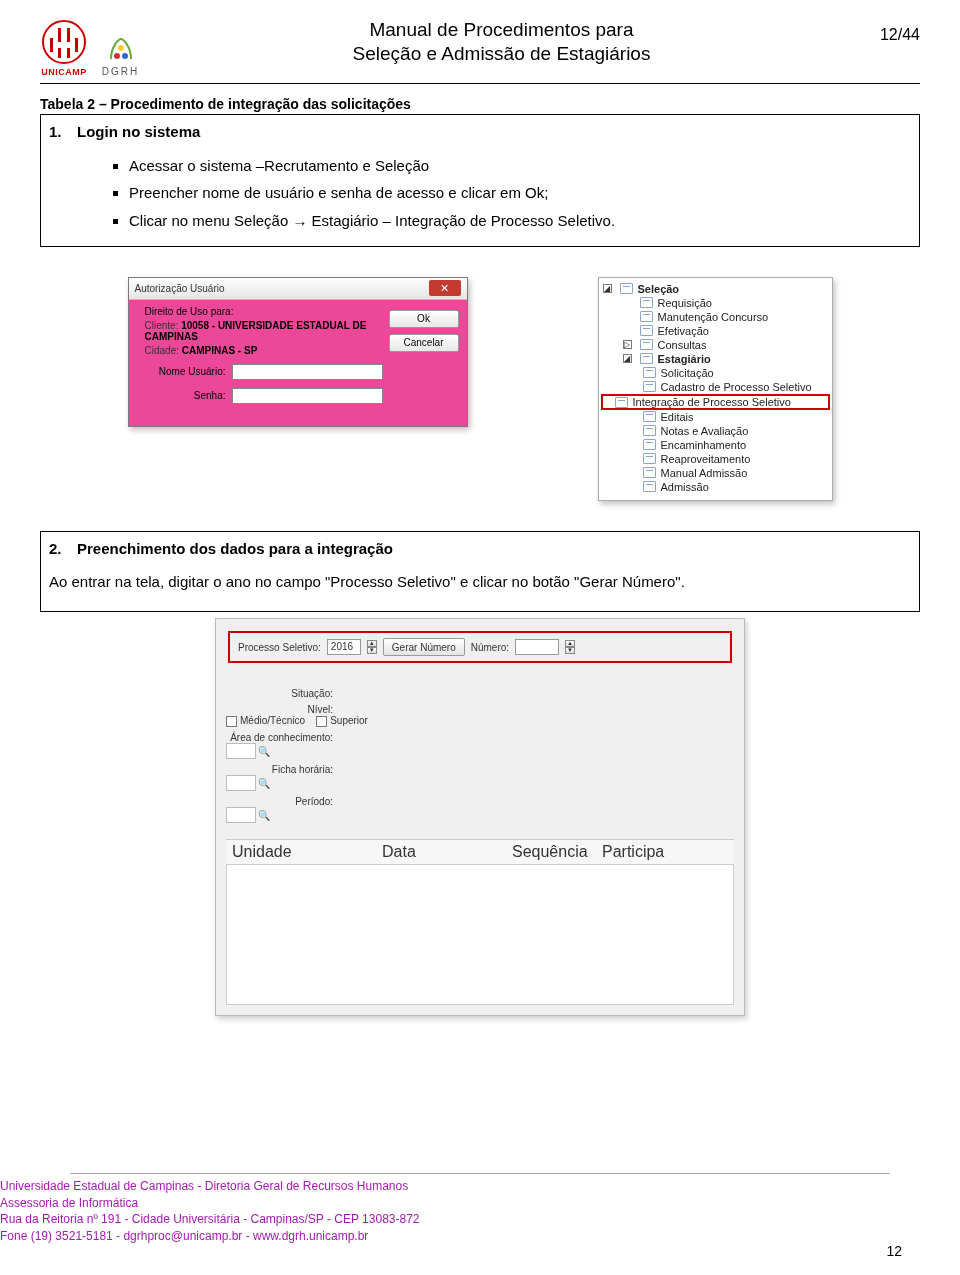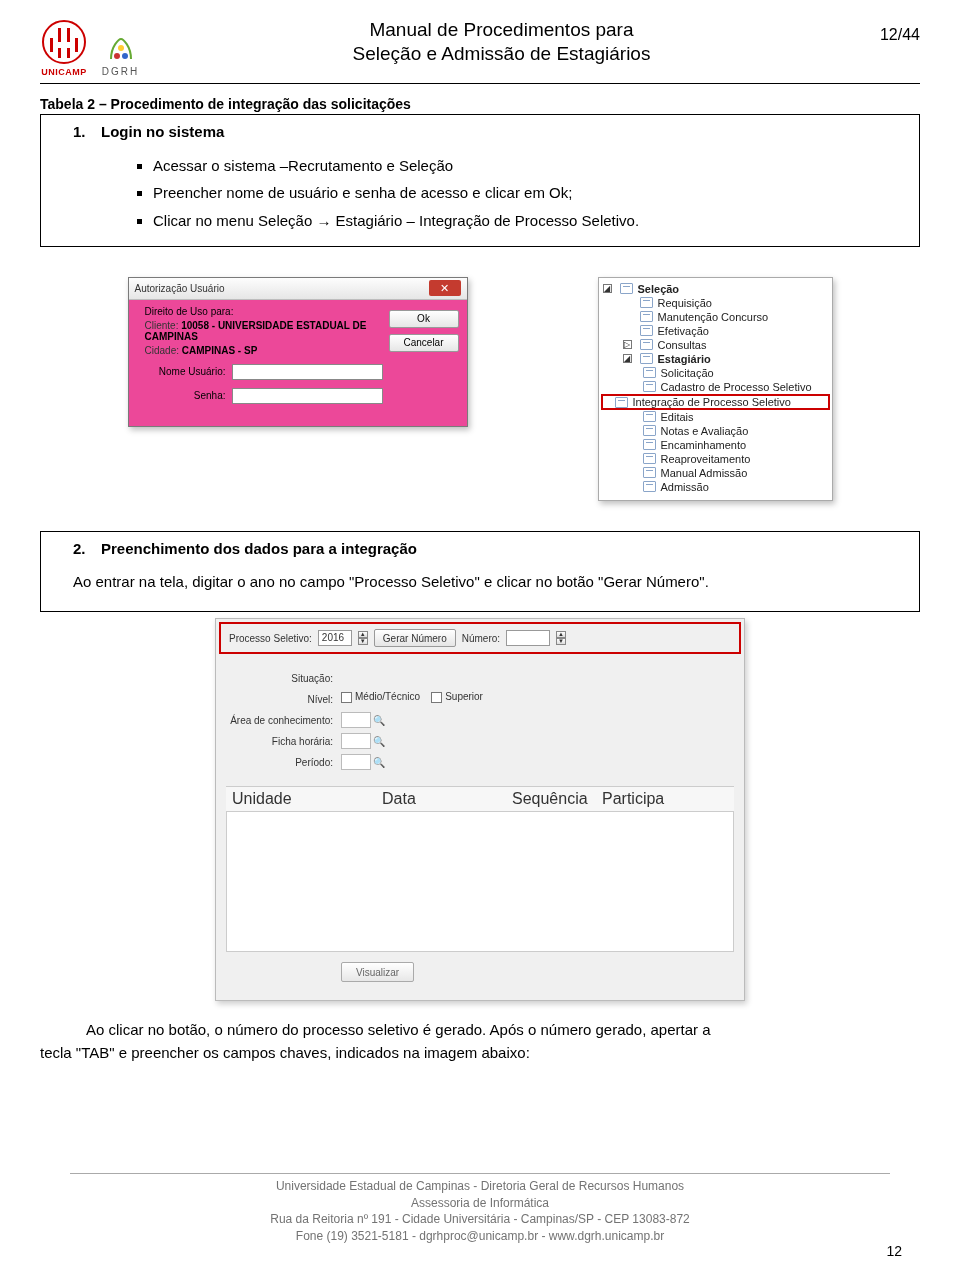--- a/index.html
+++ b/index.html
@@ -11,21 +11,21 @@
   .logo-unicamp svg { width: 100%; height: 100%; }
   .unicamp-label { font-size: 9px; text-align: center; letter-spacing: 0.5px; color: #c00; font-weight: bold; margin-top: 1px; }
   .logo-dgrh { width: 45px; height: 48px; display: flex; flex-direction: column; align-items: center; justify-content: flex-end; }
   .dgrh-iconwrap { width: 30px; height: 30px; }
   .dgrh-label { font-size: 10px; color: #555; letter-spacing: 2px; margin-top: 2px; }
   .title-block { flex: 1; text-align: center; font-size: 19px; line-height: 1.25; }
   .pagenum { font-size: 16px; width: 60px; text-align: right; padding-top: 8px; }
 
   .table2-caption { font-size: 14px; font-weight: bold; margin: 8px 0 2px 0; }
 
-  .box { border: 1px solid #000; padding: 6px 20px 10px 32px; margin-bottom: 0; }
+  .box { border: 1px solid #000; padding: 6px 20px 10px 8px; margin-bottom: 0; }
   .step-title { font-size: 15px; font-weight: bold; margin: 2px 0 14px 0; }
   .step-num { display: inline-block; width: 28px; }
   .bullets { list-style: square; margin-left: 80px; font-size: 15px; line-height: 1.55; }
   .bullets li { margin-bottom: 4px; }
   .step-text { font-size: 15px; line-height: 1.5; margin: 6px 0 8px 0; text-align: justify; }
   .step-text .indent { display: inline-block; width: 46px; }
 
   
   .shot-row1 { display: flex; gap: 130px; justify-content: center; margin: 30px 0 30px 0; }
   .dlg-login { width: 340px; height: 150px; border: 1px solid #7a7a7a; background: #ec4899; position: relative; font-size: 10px; box-shadow: 2px 3px 6px rgba(0,0,0,.25); }
@@ -48,43 +48,43 @@
   .tree-ind1 { padding-left: 20px; }
   .tree-ind2 { padding-left: 40px; }
   .tree-icon { width: 13px; height: 11px; background: #fff; border: 1px solid #8aa5c9; border-radius: 1px; position: relative; flex-shrink: 0; }
   .tree-icon::before { content: ''; position: absolute; left: 2px; right: 2px; top: 2px; height: 1px; background: #8aa5c9; }
   .tree-toggle { width: 9px; height: 9px; border: 1px solid #777; font-size: 8px; line-height: 7px; text-align: center; margin-right: 3px; color: #333; flex-shrink: 0; }
   .tree-space { width: 12px; flex-shrink: 0; }
   .tree-hl { border: 2px solid #c00; padding: 0 12px; margin-left: -2px; margin-right: -2px; align-items: flex-end; }
 
   
   .form-shot { width: 530px; margin: 6px auto 18px auto; background: #f0f0f0; border: 1px solid #bbb; font-size: 10px; color: #333; box-shadow: 2px 3px 6px rgba(0,0,0,.2); }
-  .form-toprow { display: flex; align-items: center; gap: 6px; padding: 5px 8px; border: 2px solid #c00; margin: 3px; background: #f0f0f0; }
+  .form-toprow { display: flex; align-items: center; gap: 6px; padding: 5px 8px; border: 2px solid #c00; margin: 12px; background: #f0f0f0; }
   .form-toprow .lbl { font-size: 10px; }
   .mini-inp { height: 16px; border: 1px solid #999; background: #fff; padding: 0 3px; line-height: 14px; font-size: 10px; }
   .spin { display: flex; flex-direction: column; width: 10px; }
   .spin div { height: 7px; border: 1px solid #888; background: linear-gradient(#fff,#ddd); font-size: 6px; line-height: 5px; text-align: center; }
   .form-btn { height: 18px; border: 1px solid #999; background: linear-gradient(#fff,#e5e5e5); padding: 0 8px; display: flex; align-items: center; font-size: 10px; border-radius: 2px; }
 
   .form-body { padding: 8px 10px 10px 10px; }
-  .frow { display: flex; align-items: center; margin: 5px 0; }
+  .frow { display: flex; margin: 5px 0; flex-direction: column; }
   .frow .flbl { width: 115px; text-align: right; padding-right: 8px; font-size: 10px; }
   .frow .fval-noborder { flex: 1; height: 16px; }
   .chk { width: 11px; height: 11px; border: 1px solid #777; background: #fff; display: inline-block; vertical-align: middle; margin-right: 3px; }
   .small-inp { display: inline-block; height: 16px; border: 1px solid #bbb; background: #fff; vertical-align: middle; }
   .mag { width: 14px; height: 14px; display: inline-flex; align-items: center; justify-content: center; color: #888; font-size: 10px; margin-left: 2px; vertical-align: middle; }
 
   .form-headers { display: flex; border-top: 1px solid #ccc; border-bottom: 1px solid #ccc; background: #f7f7f7; margin-top: 16px; }
   .form-headers div { padding: 3px 6px; font-size: 16px; }
   .form-list { height: 140px; border: 1px solid #ccc; border-top: none; background: #fff; }
   .form-bottom { padding: 10px 0 8px 0; display: flex; }
   .form-bottom .visualizar { margin-left: 115px; height: 20px; border: 1px solid #aaa; background: linear-gradient(#fff,#e7e7e7); padding: 0 14px; display: flex; align-items: center; font-size: 10px; color: #666; border-radius: 2px; }
 
   
-  .footer { position: absolute; bottom: 30px; left: 0; right: 0; text-align: center; font-size: 12px; color: #737373; line-height: 1.4; }
+  .footer { position: absolute; bottom: 30px; left: 0; right: 0; font-size: 12px; color: #a21caf; line-height: 1.4; }
   .footer-pagenum { position: absolute; bottom: 16px; right: 58px; font-size: 14px; color: #000; }
   .footer-line { border-top: 1px solid #aaa; width: 820px; margin: 0 auto 4px auto; }
 </style>
 </head>
 <body>
 
 <div class="page">
 
   <div class="header">
     <div class="logos">
@@ -281,30 +281,23 @@
           <div class="fval-noborder"><span class="small-inp" style="width:30px"></span><span class="mag">🔍</span></div>
         </div>
 
       <div class="form-headers">
         <div style="width:150px">Unidade</div>
         <div style="width:130px">Data</div>
         <div style="width:90px">Sequência</div>
         <div style="flex:1">Participa</div>
       </div>
       <div class="form-list"></div>
-      <div class="form-bottom">
-          <div class="visualizar">Visualizar</div>
-        </div>
-    </div>
-  </div>
-
-  <p class="step-text">
-    <span class="indent"></span><span>Ao clicar no botão, o número do processo seletivo é gerado. Após o número gerado, apertar a</span><br>
-    <span>tecla "TAB" e preencher os campos chaves, indicados na imagem abaixo:</span>
-  </p>
+    </div>
+  </div>
+
 </div>
 
 <div class="footer">
   <div class="footer-line"></div>
   <div>Universidade Estadual de Campinas - Diretoria Geral de Recursos Humanos</div>
   <div>Assessoria de Informática</div>
   <div>Rua da Reitoria nº 191 - Cidade Universitária - Campinas/SP - CEP 13083-872</div>
   <div>Fone (19) 3521-5181 - dgrhproc@unicamp.br - www.dgrh.unicamp.br</div>
 </div>
 <div class="footer-pagenum">12</div>

